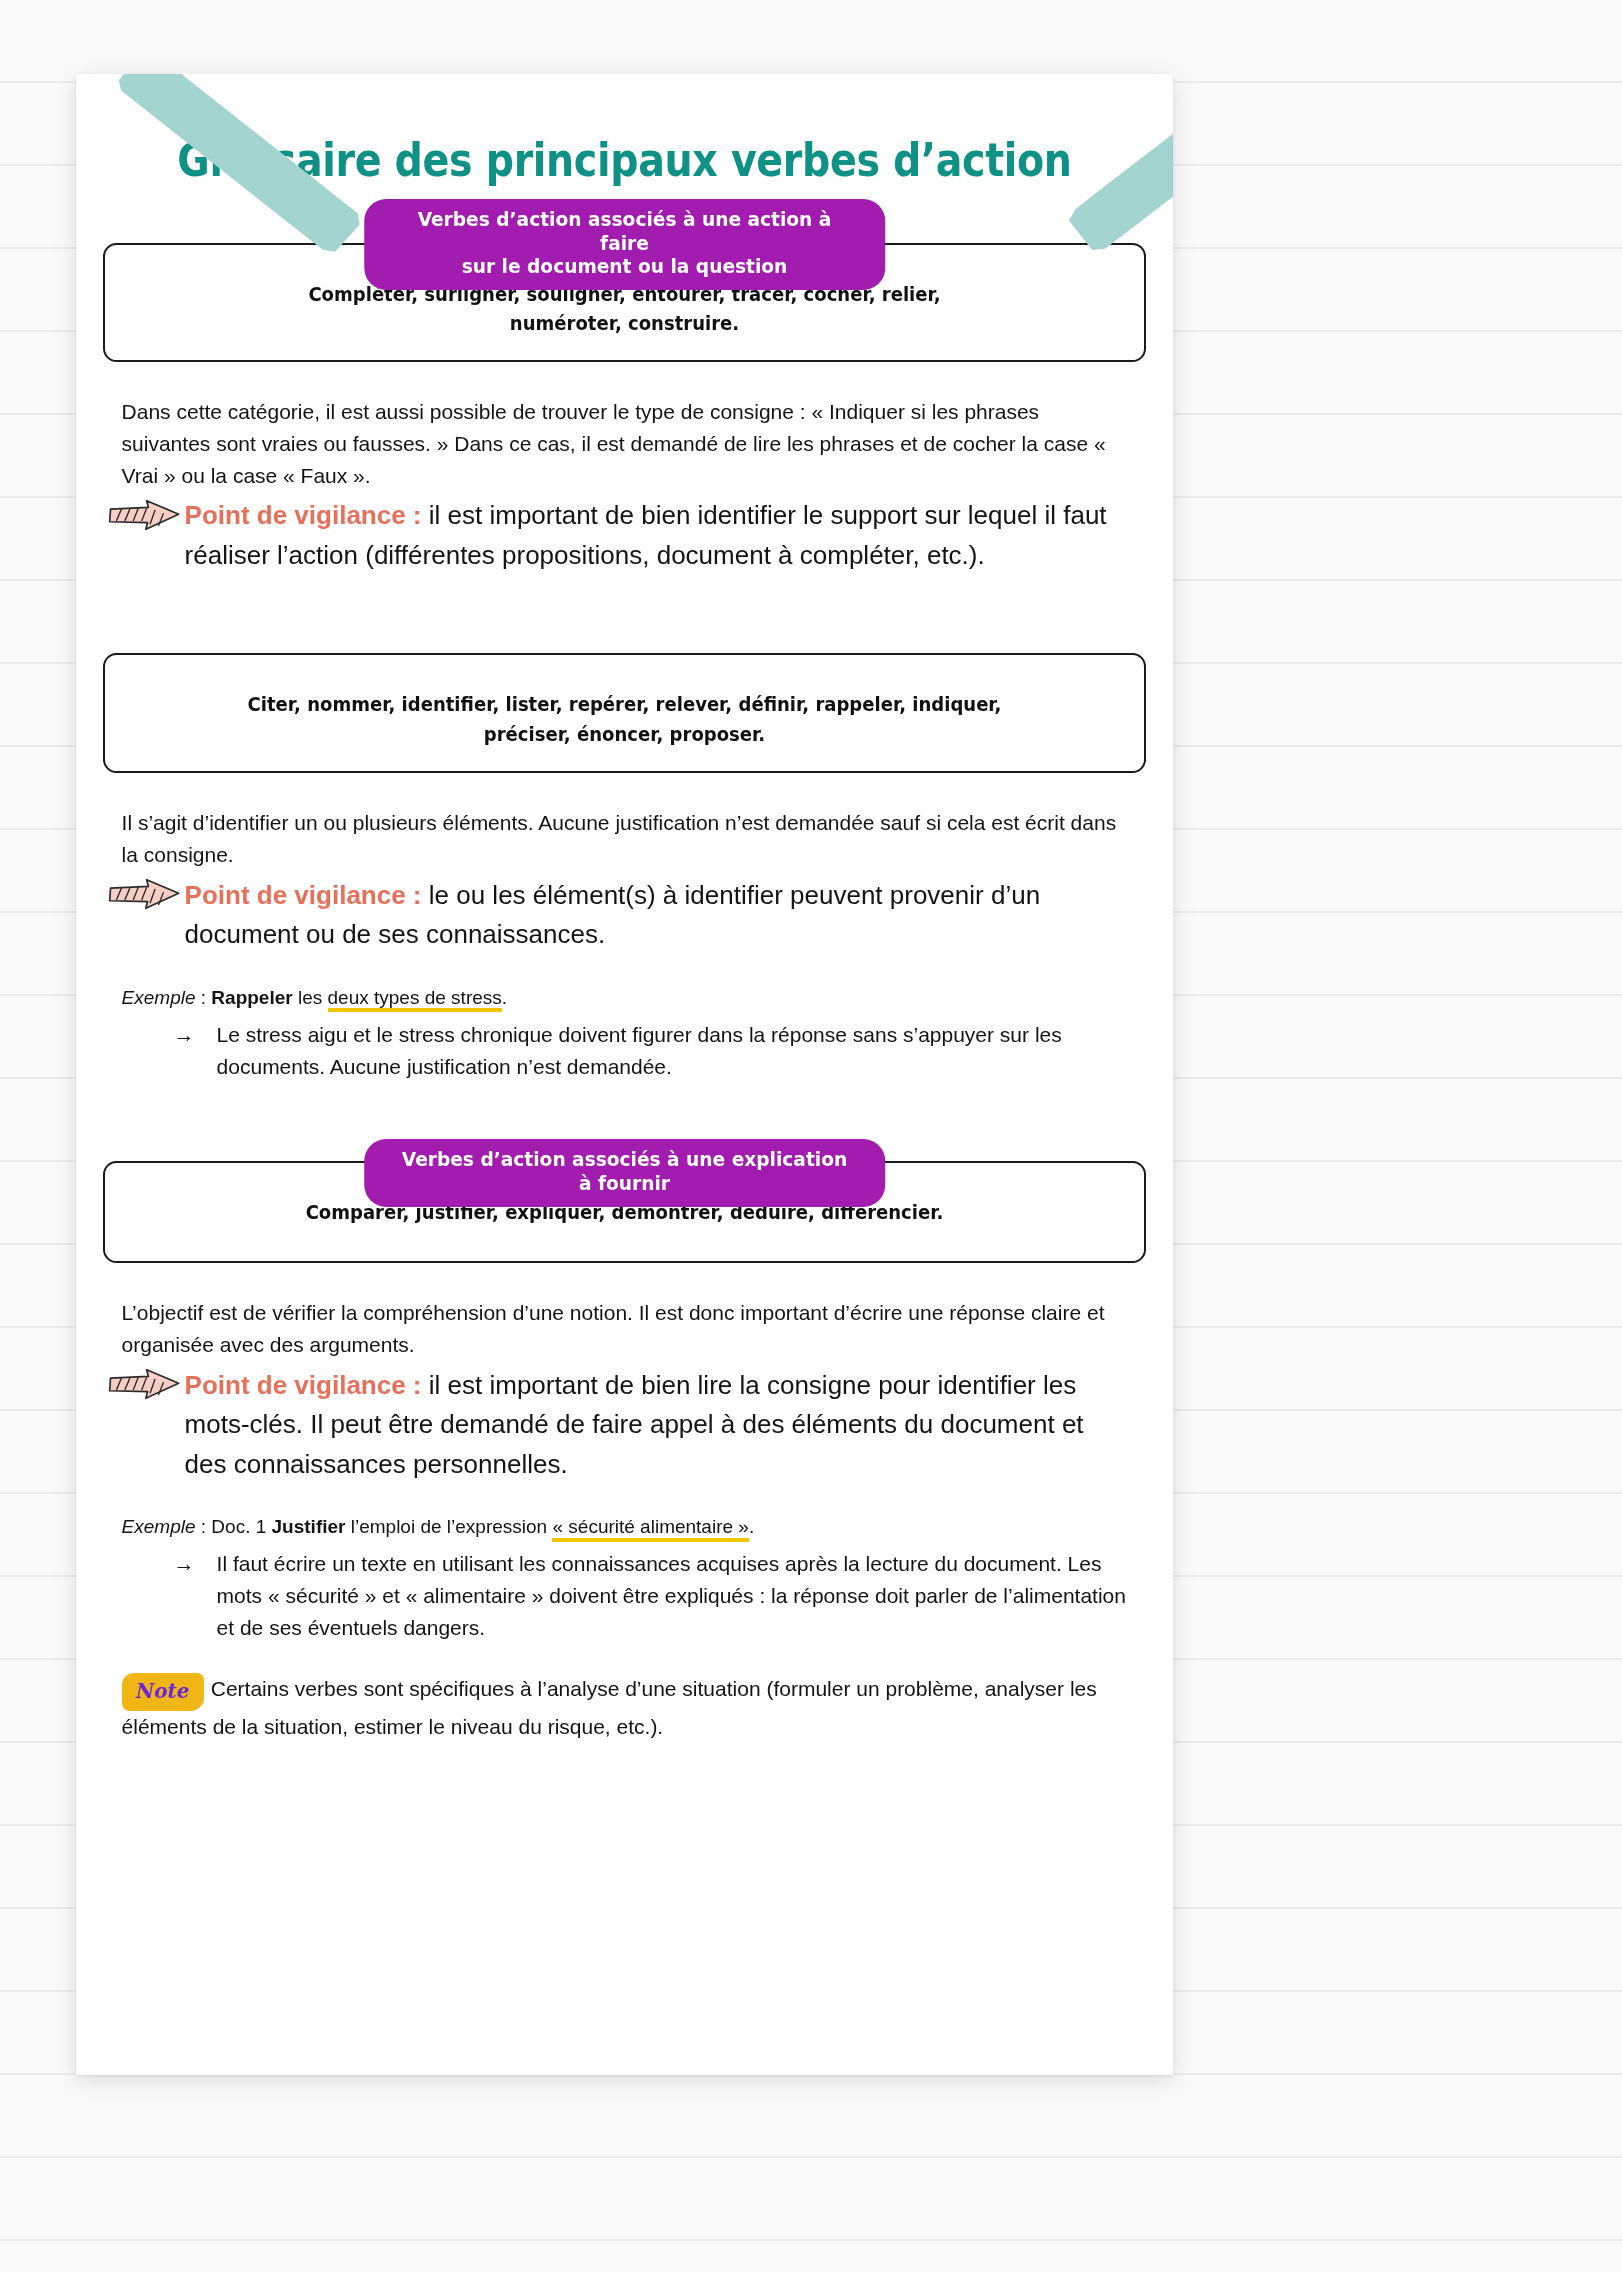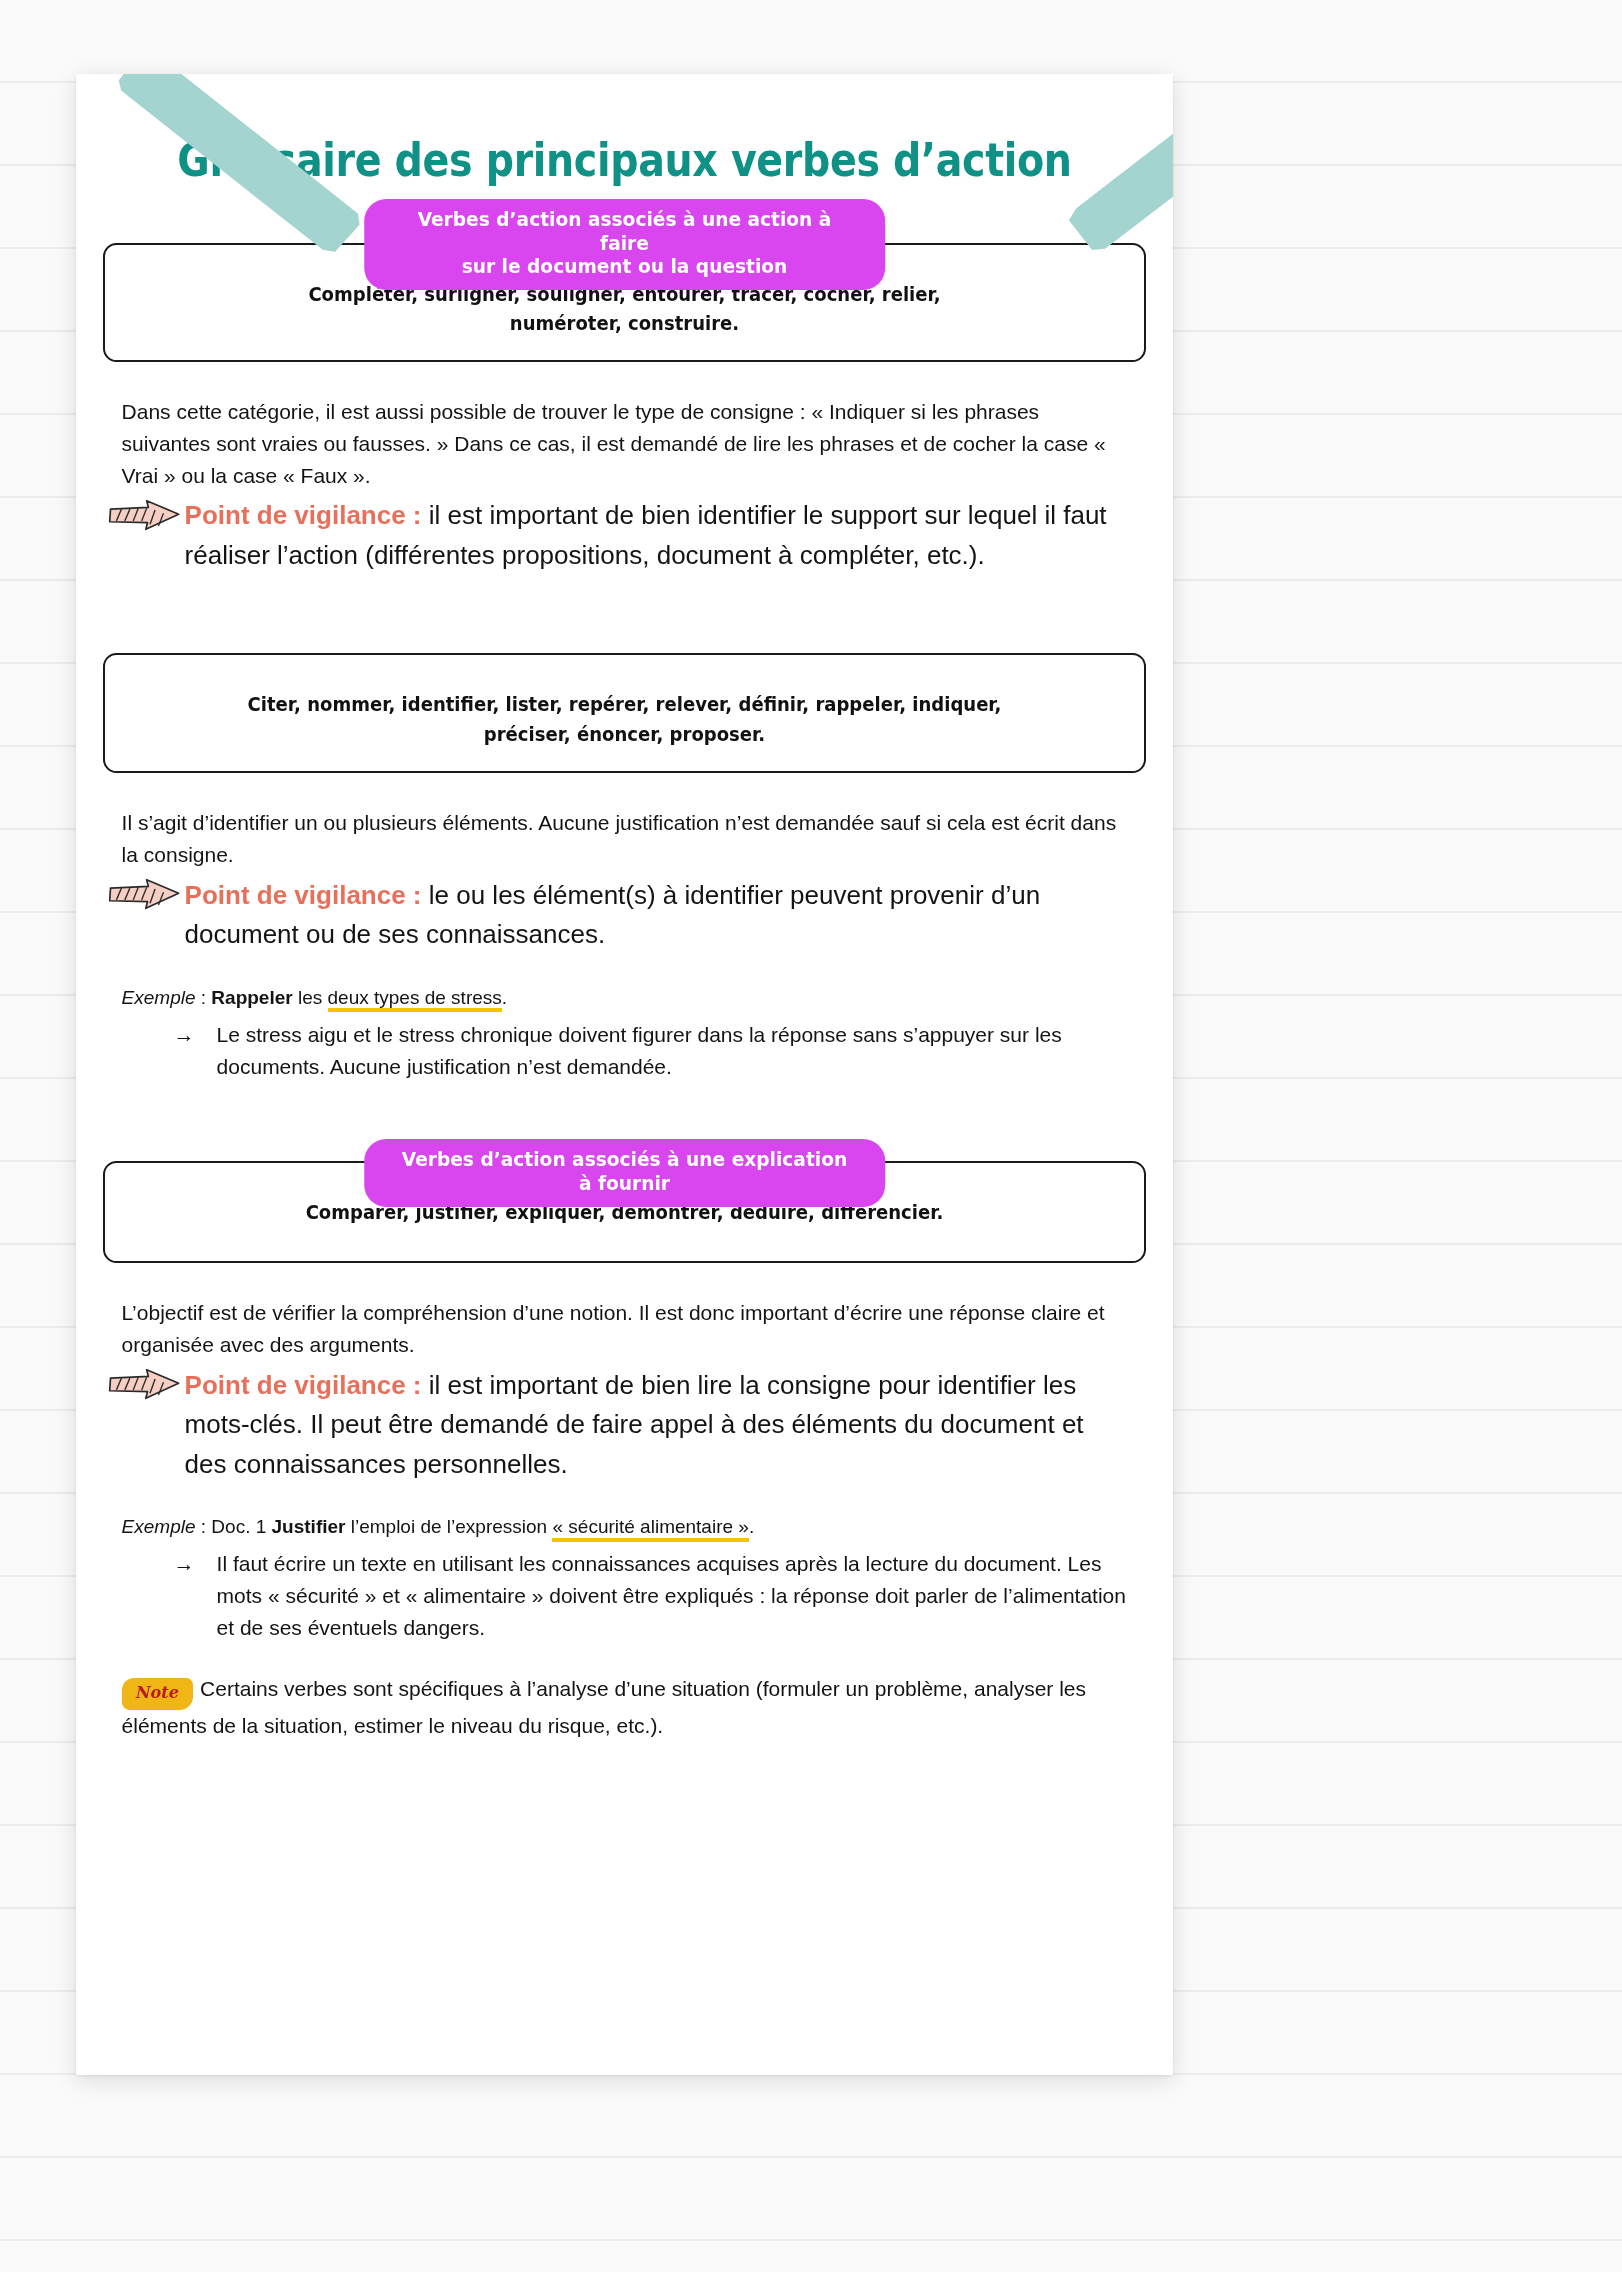--- a/index.html
+++ b/index.html
@@ -108,21 +108,21 @@
     font-size: 19.4px;
     line-height: 1.5;
     color: #111;
     transform: scaleX(0.93);
   }
 
   .pill {
     position: absolute;
     left: 50%;
     transform: translateX(-50%);
-    background: #d946ef;
+    background: #a21caf;
     color: #ffffff;
     border-radius: 22px;
     padding: 9.3px 29px 11px 29px;
     font-family: "DejaVu Sans", sans-serif;
     font-weight: 700;
     font-size: 18.6px;
     line-height: 1.28;
     text-align: center;
     white-space: pre-line;
     z-index: 10;
@@ -189,25 +189,25 @@
 
   
   .note-block {
     margin-top: 29px;
     font-size: 21px;
     line-height: 1.55;
   }
   .note-badge {
     display: inline-block;
     background: #f0b615;
-    color: #b91c1c;
+    color: #6d28d9;
     font-family: "DejaVu Serif", serif;
     font-style: italic;
     font-weight: 700;
-    font-size: 16px;
+    font-size: 20px;
     padding: 2.5px 14.4px 4.2px 14.4px;
     border-radius: 12px 6.8px 13.5px 7.6px;
     margin-right: 6.8px;
     vertical-align: -1.7px;
   }
   .gap-md { height: 56px; }
   .gap-lg { height: 78px; }
 </style>
 </head>
 <body>

